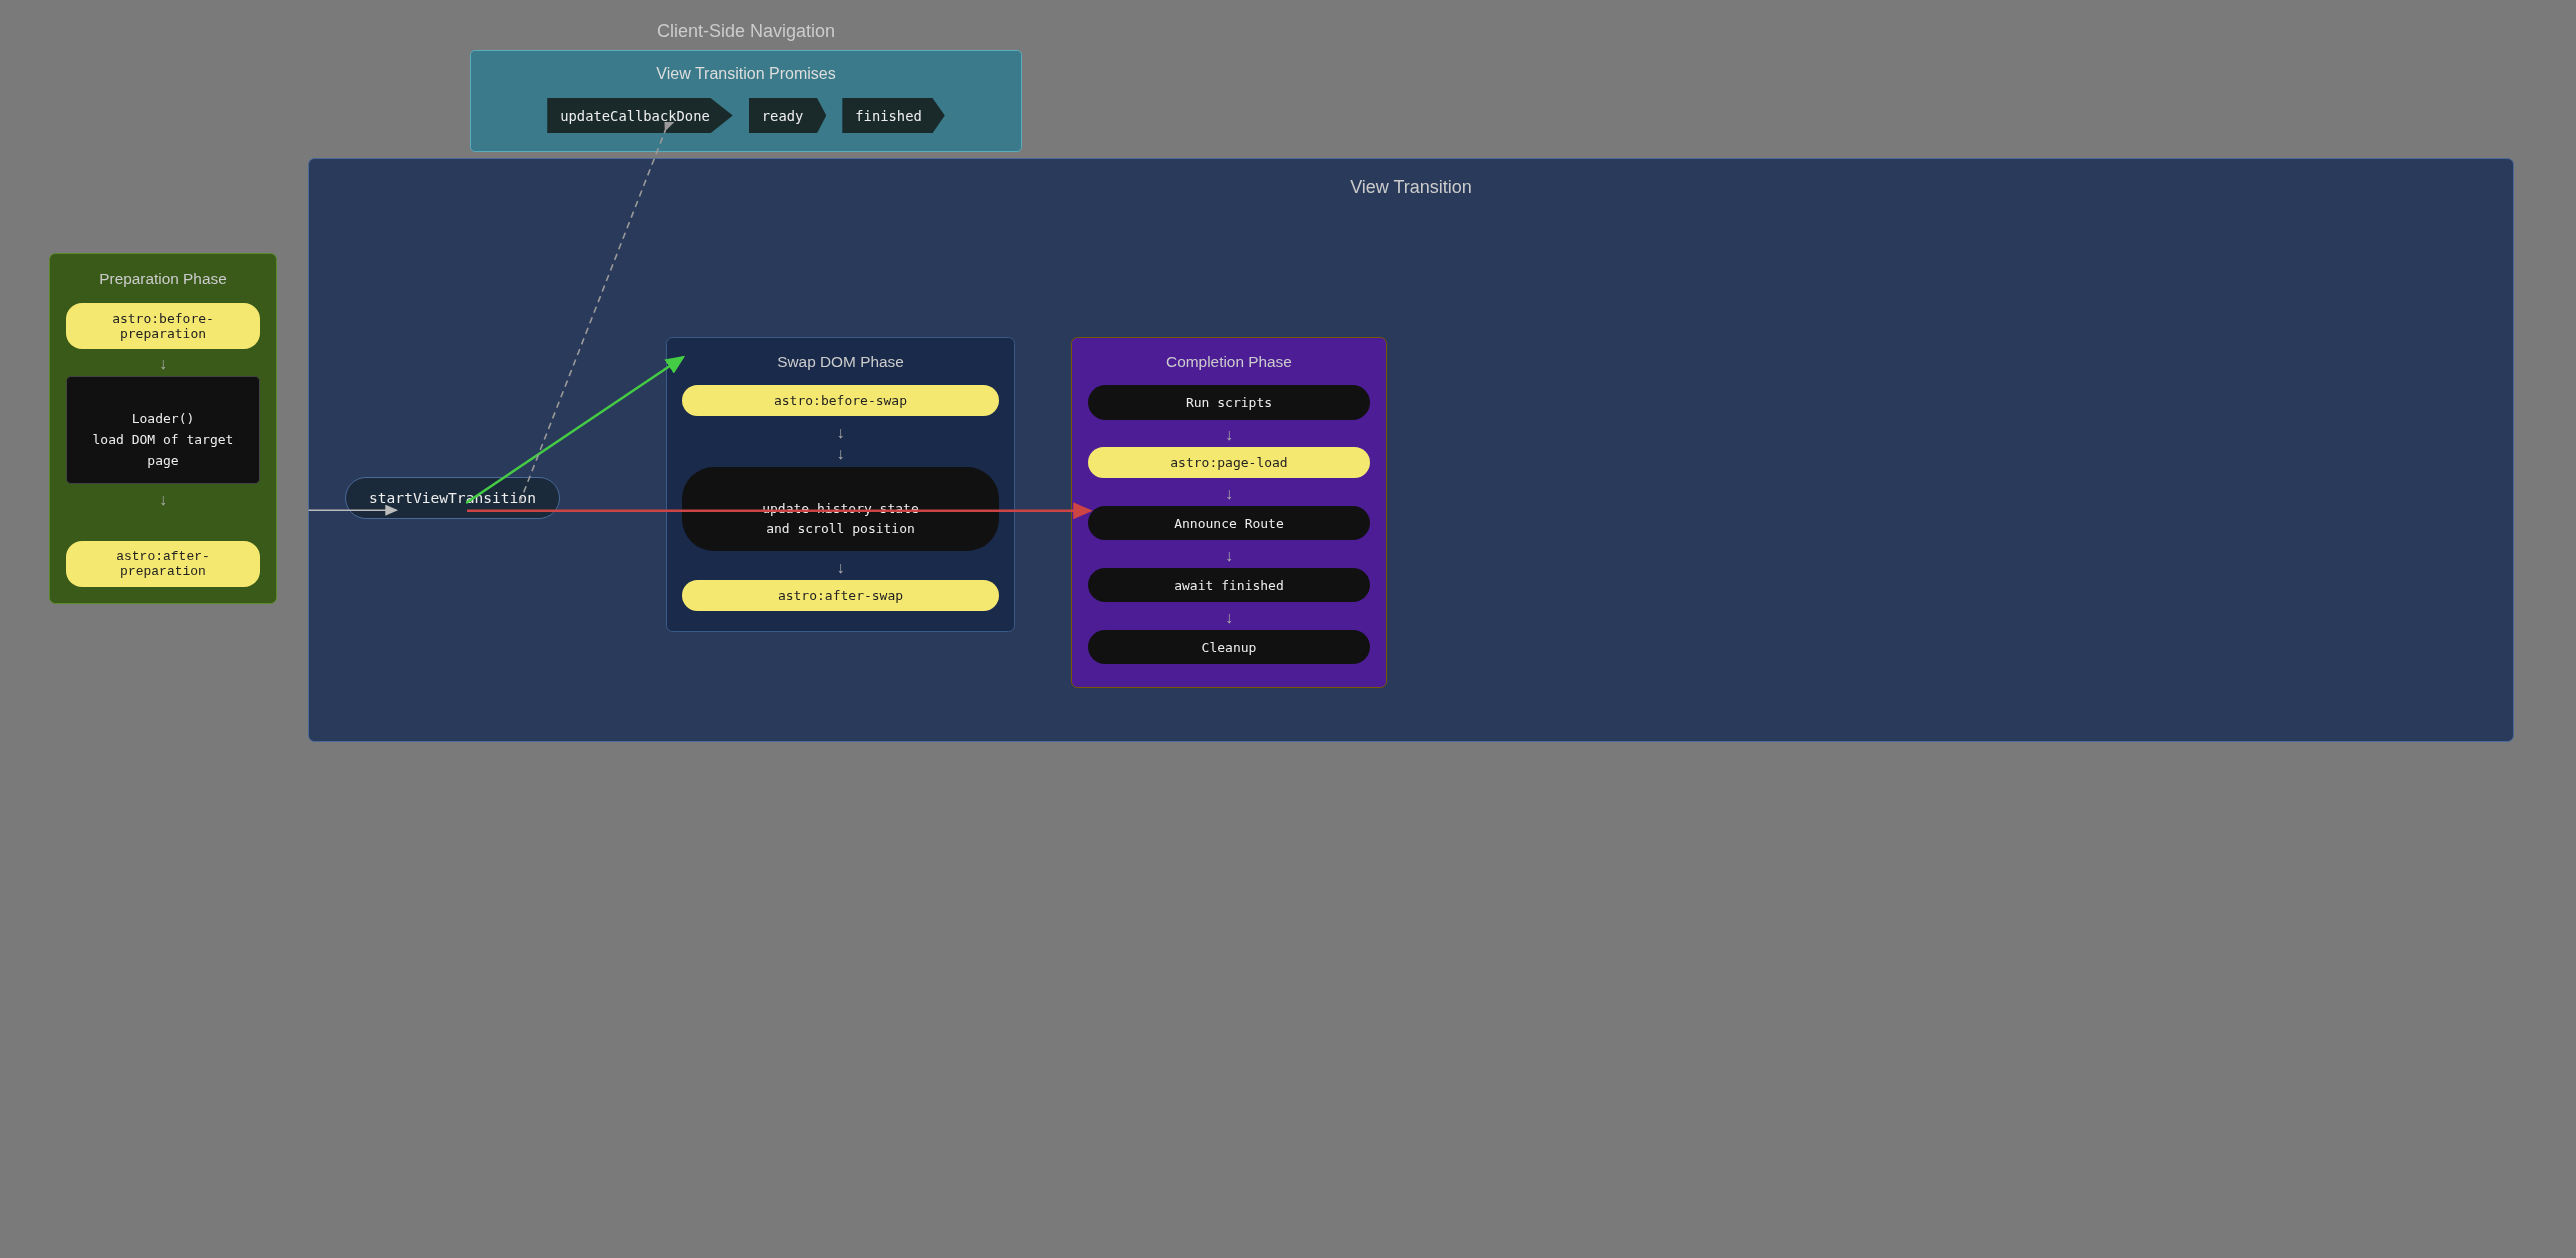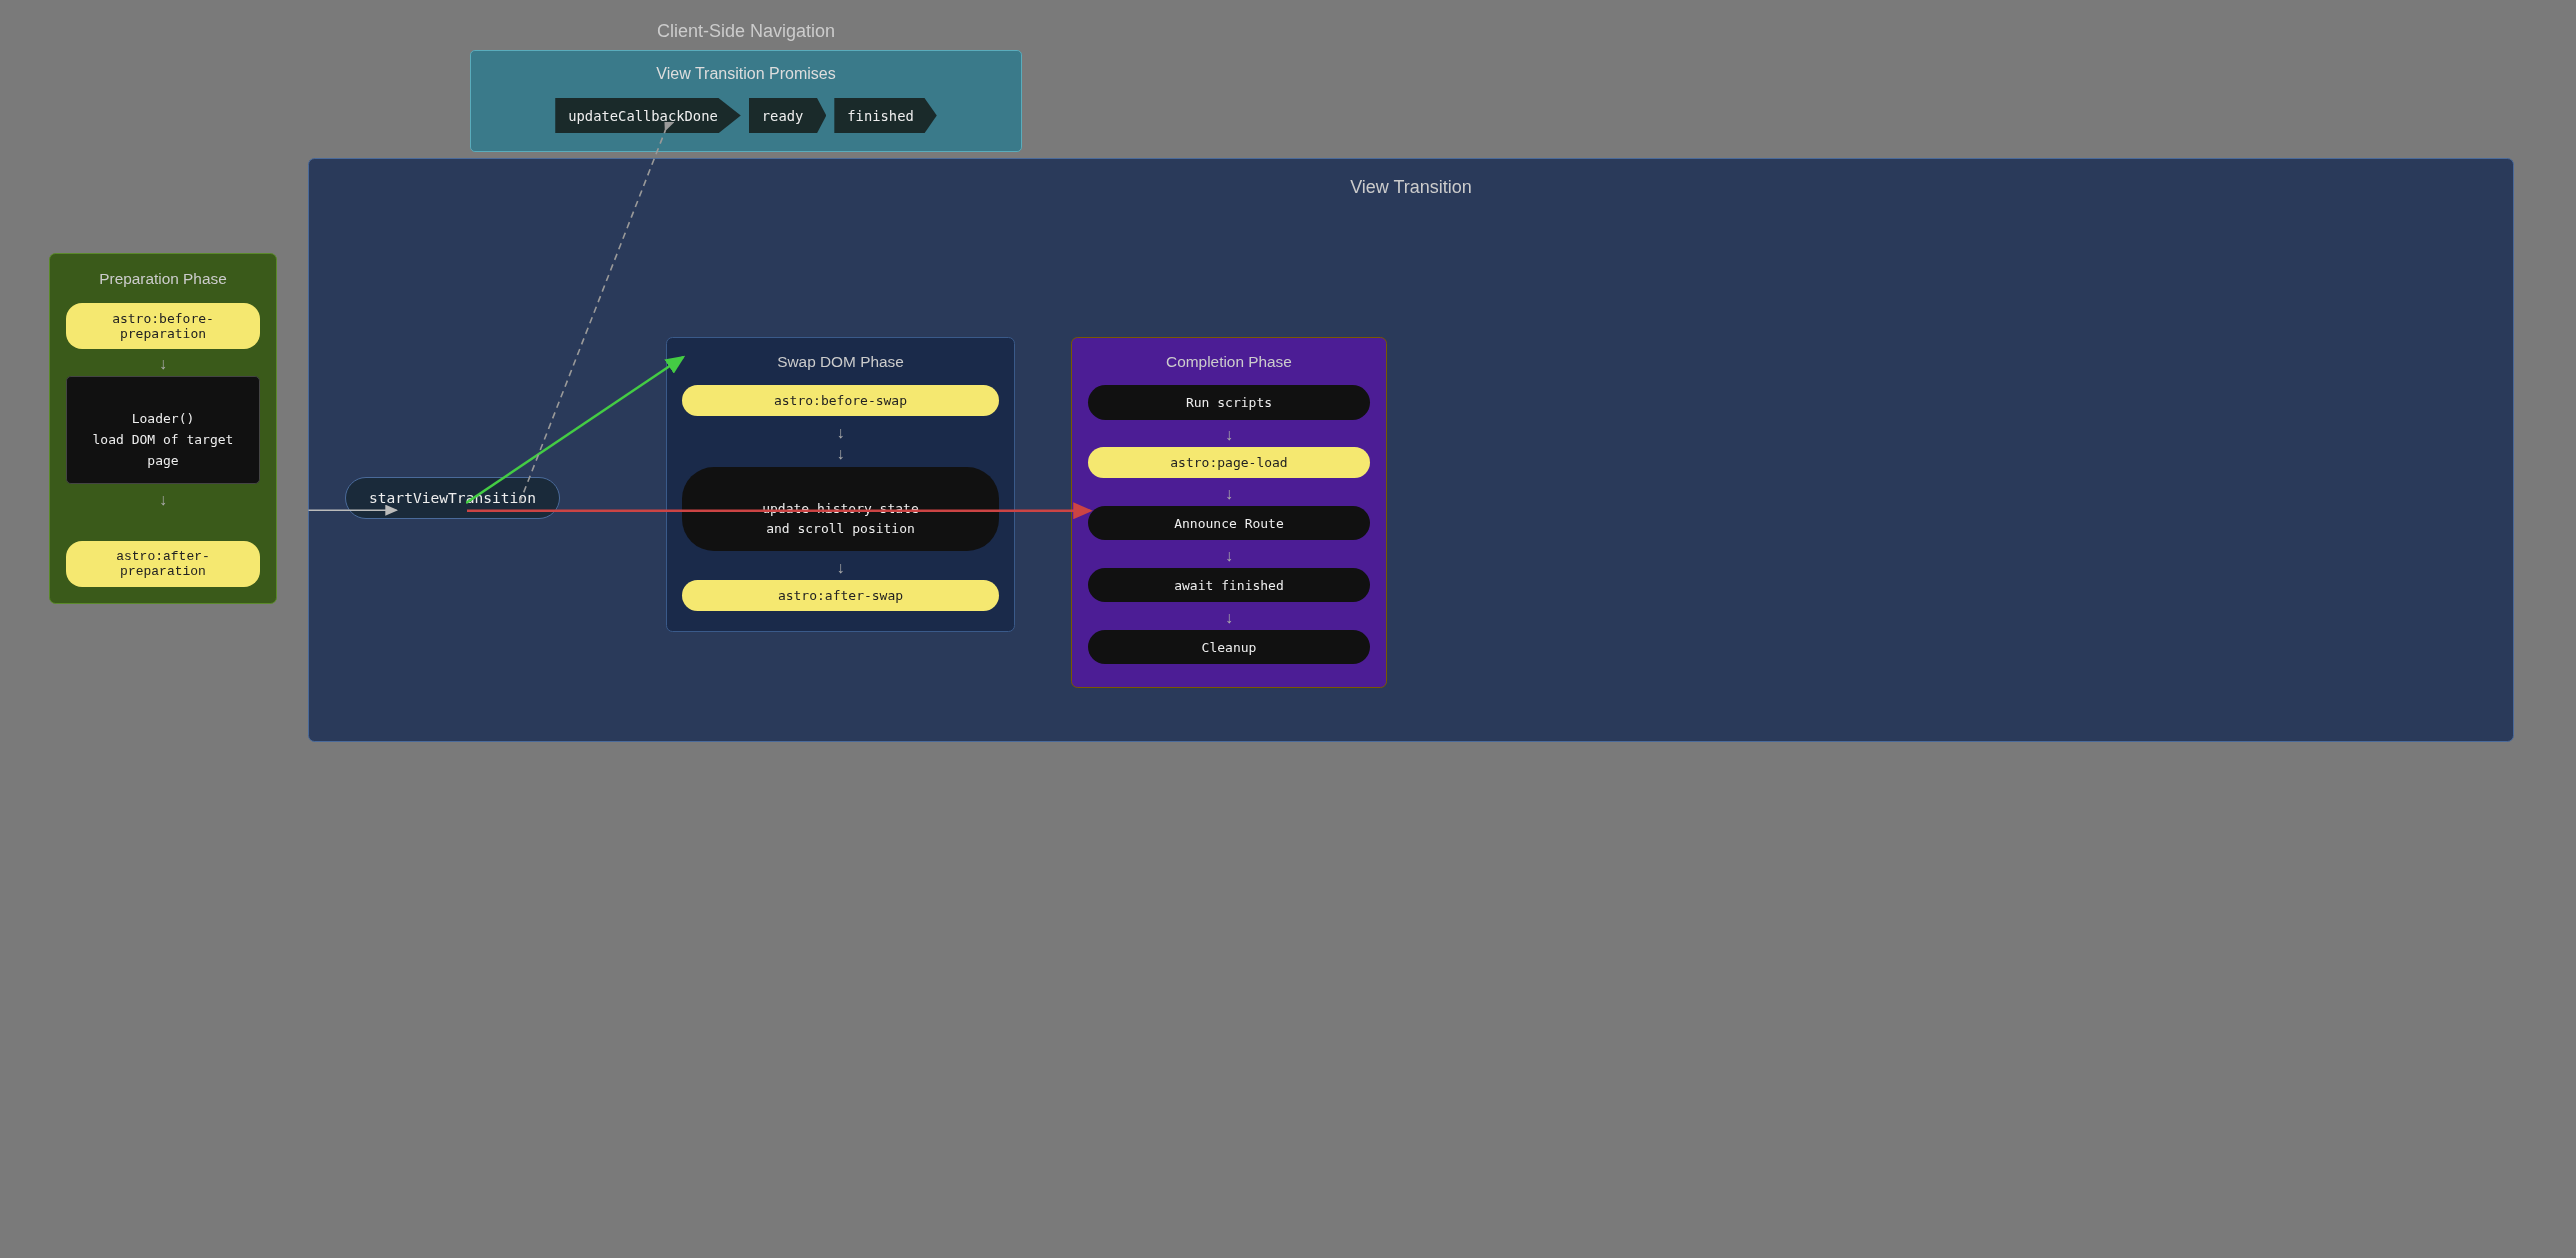--- a/index.html
+++ b/index.html
@@ -64,21 +64,21 @@
 
   <line x1="1490" y1="748" x2="1490" y2="786" stroke="#aaa" stroke-width="2" marker-end="url(#arrowGray)"></line>
 
   <line x1="605" y1="605" x2="800" y2="210" stroke="#999" stroke-width="2" stroke-dasharray="8,6" marker-end="url(#arrowGrayDot)"></line>
 </svg>
 
 <div style="position:absolute; top:9.7px; left:470px; width:552px; text-align:center;margin-top:11px;">
   <div style="color:#ccc; font-size:18px; margin-bottom:8px;">Client-Side Navigation</div>
   <div style="background:#3a7a8a; border:1.6px solid #5aacbc; border-radius:4.9px; padding:14.6px 19.5px 18px;">
     <div style="color:#ddd; font-size:16px; margin-bottom:14.6px;">View Transition Promises</div>
-    <div style="display:flex; gap:8px; justify-content:center; align-items:center;">
+    <div style="display:flex; gap:16px; justify-content:center; align-items:center;">
       <div style="background:#1a2a2a; color:#eee; font-size:13.8px; padding:9.7px 23px 9.7px 13px; clip-path:polygon(0 0, 88% 0, 100% 50%, 88% 100%, 0 100%); font-family:monospace;">
         <span>updateCallbackDone</span>
       </div>
       <div style="background:#1a2a2a; color:#eee; font-size:13.8px; padding:9.7px 23px 9.7px 13px; clip-path:polygon(0 0, 88% 0, 100% 50%, 88% 100%, 0 100%); font-family:monospace;">
         <span>ready</span>
       </div>
       <div style="background:#1a2a2a; color:#eee; font-size:13.8px; padding:9.7px 23px 9.7px 13px; clip-path:polygon(0 0, 88% 0, 100% 50%, 88% 100%, 0 100%); font-family:monospace;">
         <span>finished</span>
       </div>
     </div>

